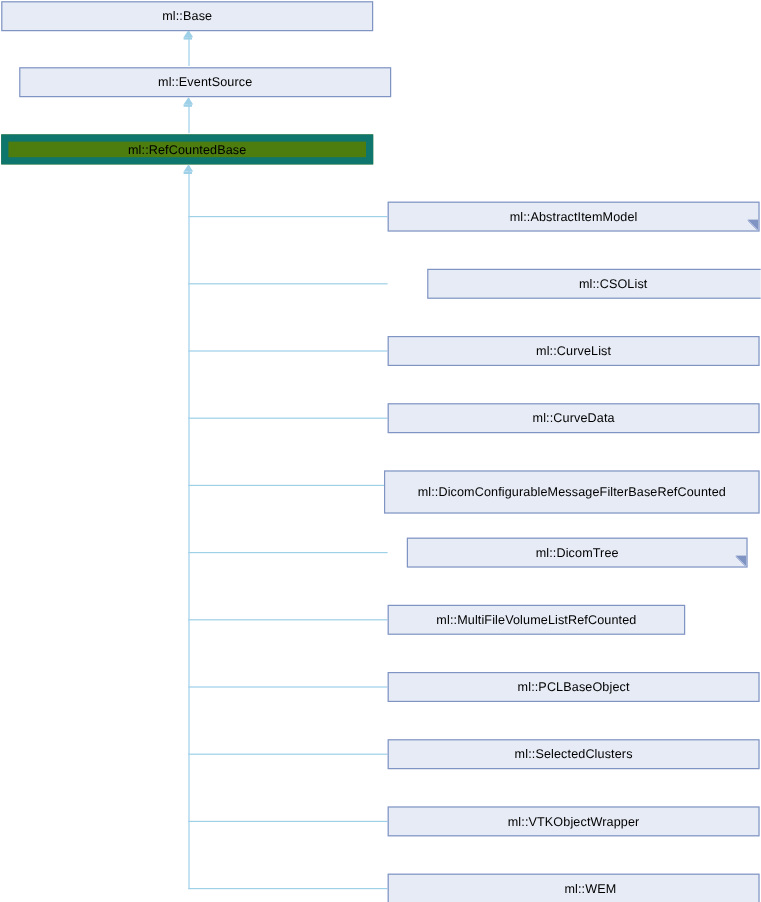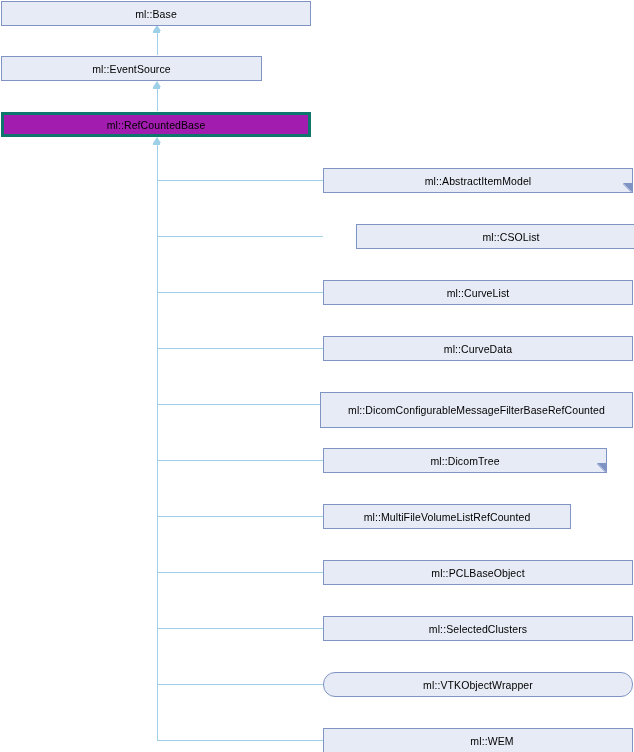--- a/index.html
+++ b/index.html
@@ -33,22 +33,22 @@
   .node .node-label {
     font-size: 10.5px;
     line-height: 12px;
     color: #000000;
     white-space: nowrap;
     letter-spacing: 0.1px;
     text-align: center;
   }
   
   .node.current {
-    background: #a21caf;
-    border: 3px solid #0f766e;
+    background: #4d7c0f;
+    border: 6px solid #0f766e;
   }
 
   
   .node .fold {
     position: absolute;
     right: 0;
     bottom: 0;
     width: 9px;
     height: 9px;
     background:
@@ -96,21 +96,21 @@
   <div class="arrow-stem" style="left:153px; top:31px;"></div>
 
   <div class="edge-v" style="left:157px; top:82px; height:29px;"></div>
   <div class="arrow-up" style="left:153px; top:81px;"></div>
   <div class="arrow-stem" style="left:153px; top:87px;"></div>
 
   <div class="node" style="left:1px; top:1px; width:310px; height:25px;">
     <span class="node-label">ml::Base</span>
   </div>
 
-  <div class="node" style="left:1px; top:56px; width:261px; height:25px;">
+  <div class="node" style="left:16px; top:56px; width:310px; height:25px;">
     <span class="node-label">ml::EventSource</span>
   </div>
 
   <div class="node current" style="left:1px; top:112px; width:310px; height:25px;">
     <span class="node-label">ml::RefCountedBase</span>
   </div>
 
   <div class="edge-v" style="left:157px; top:138px; height:603px;"></div>
   <div class="arrow-up" style="left:153px; top:137px;"></div>
   <div class="arrow-stem" style="left:153px; top:143px;"></div>
@@ -141,38 +141,38 @@
   </div>
 
   <div class="node" style="left:323px; top:336px; width:310px; height:25px;">
     <span class="node-label">ml::CurveData</span>
   </div>
 
   <div class="node" style="left:320px; top:392px; width:313px; height:36px;">
     <span class="node-label">ml::DicomConfigurableMessageFilterBaseRefCounted</span>
   </div>
 
-  <div class="node" style="left:323px; top:448px; width:284px; height:25px;">
+  <div class="node" style="left:339px; top:448px; width:284px; height:25px;">
     <span class="node-label">ml::DicomTree</span>
     <span class="fold"></span>
   </div>
 
   <div class="node" style="left:323px; top:504px; width:248px; height:25px;">
     <span class="node-label">ml::MultiFileVolumeListRefCounted</span>
   </div>
 
   <div class="node" style="left:323px; top:560px; width:310px; height:25px;">
     <span class="node-label">ml::PCLBaseObject</span>
   </div>
 
   <div class="node" style="left:323px; top:616px; width:310px; height:25px;">
     <span class="node-label">ml::SelectedClusters</span>
   </div>
 
-  <div class="node" style="left:323px; top:672px; width:310px; height:25px;border-radius:12px;">
+  <div class="node" style="left:323px; top:672px; width:310px; height:25px;">
     <span class="node-label">ml::VTKObjectWrapper</span>
   </div>
 
   <div class="node" style="left:323px; top:728px; width:310px; height:25px;padding-left:28px;">
     <span class="node-label">ml::WEM</span>
   </div>
 
 </div>
 
 </body></html>

